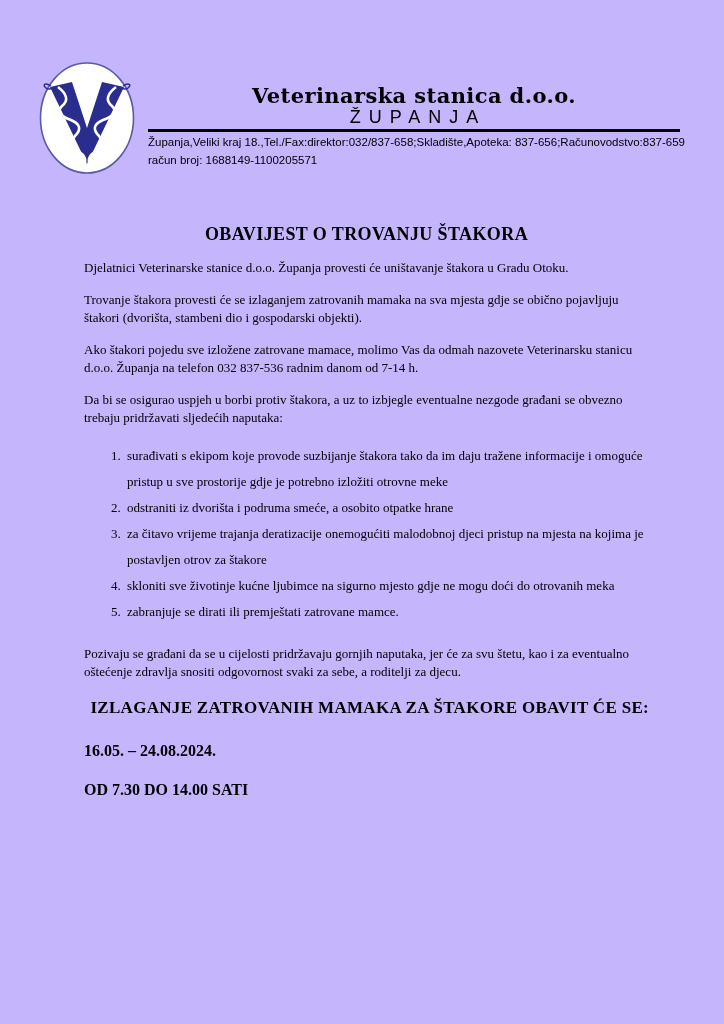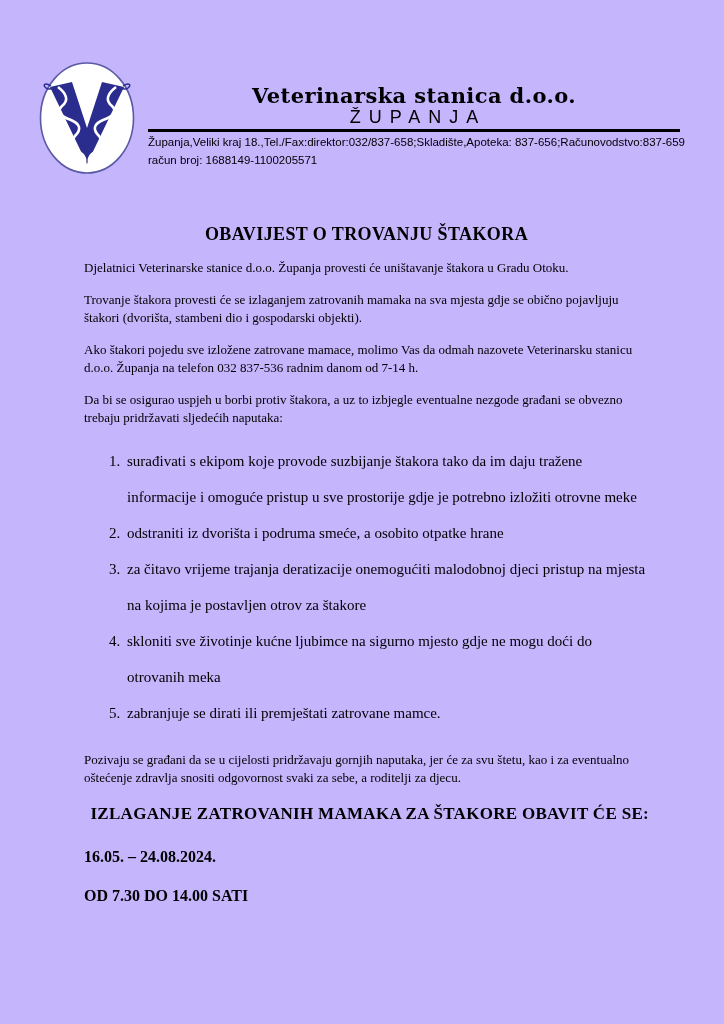--- a/index.html
+++ b/index.html
@@ -36,21 +36,21 @@
 
   
   .doc { position:absolute; left:84px; top:224px; width:565px; }
   .doc-title {
     margin:0; text-align:center;
     font-size:18px; font-weight:bold; line-height:21px;
     letter-spacing:0.4px;
   }
   .doc p { margin:14px 0 0; font-size:13px; line-height:18px; }
   ol.rules { margin:16px 0 0; padding-left:40px; }
-  ol.rules li { font-size:15px; line-height:36px; padding-left:3px; }
+  ol.rules li { font-size:13px; line-height:26px; padding-left:3px; }
   p.closing { margin-top:20px; }
   p.announcement {
     margin-top:17px;
     font-size:17px; font-weight:bold; line-height:20px; letter-spacing:0.3px;text-align:right;
   }
   p.sched { font-weight:bold; font-size:16px; line-height:18px; }
   p.sched-label { margin-top:20px; }
   p.sched-date { margin-top:24px; }
   p.sched-time { margin-top:21px; }
 </style>

